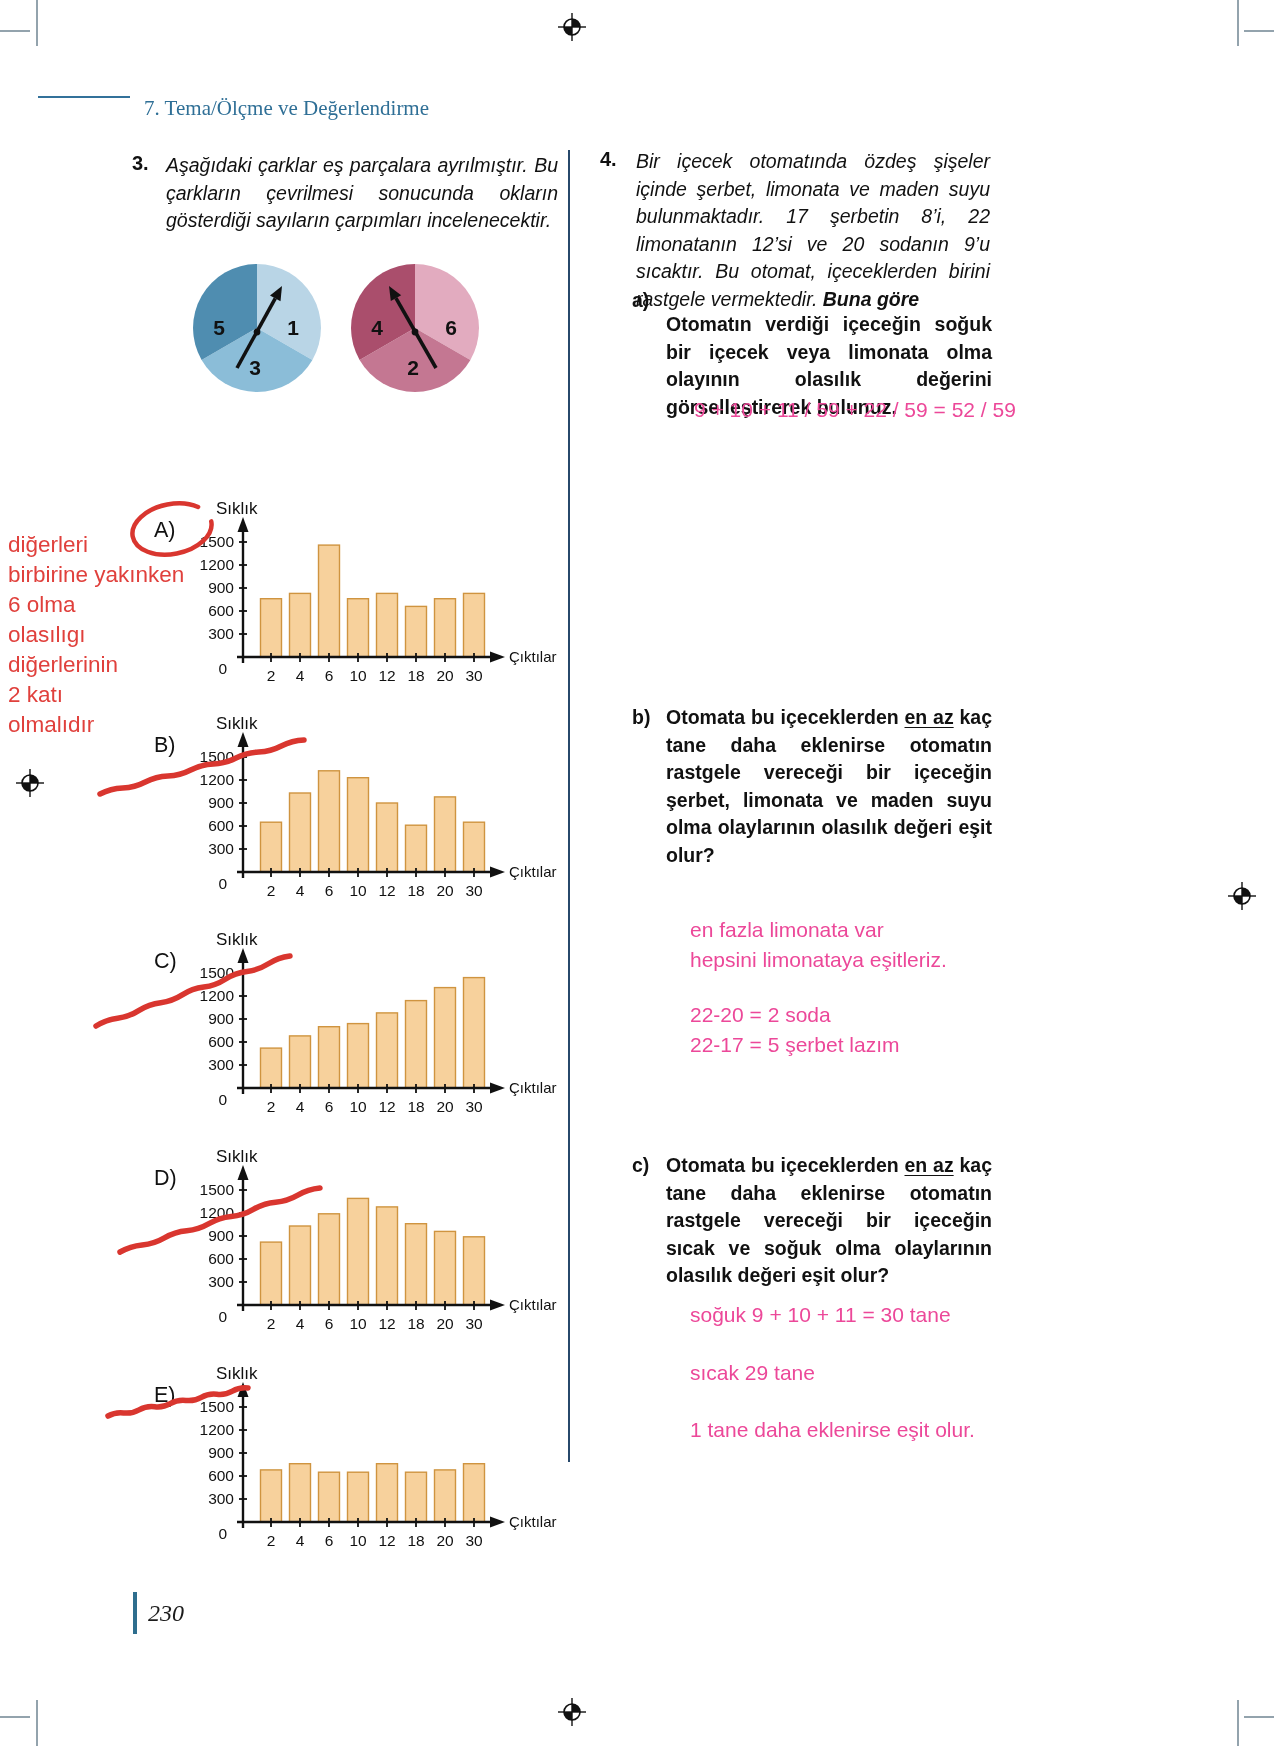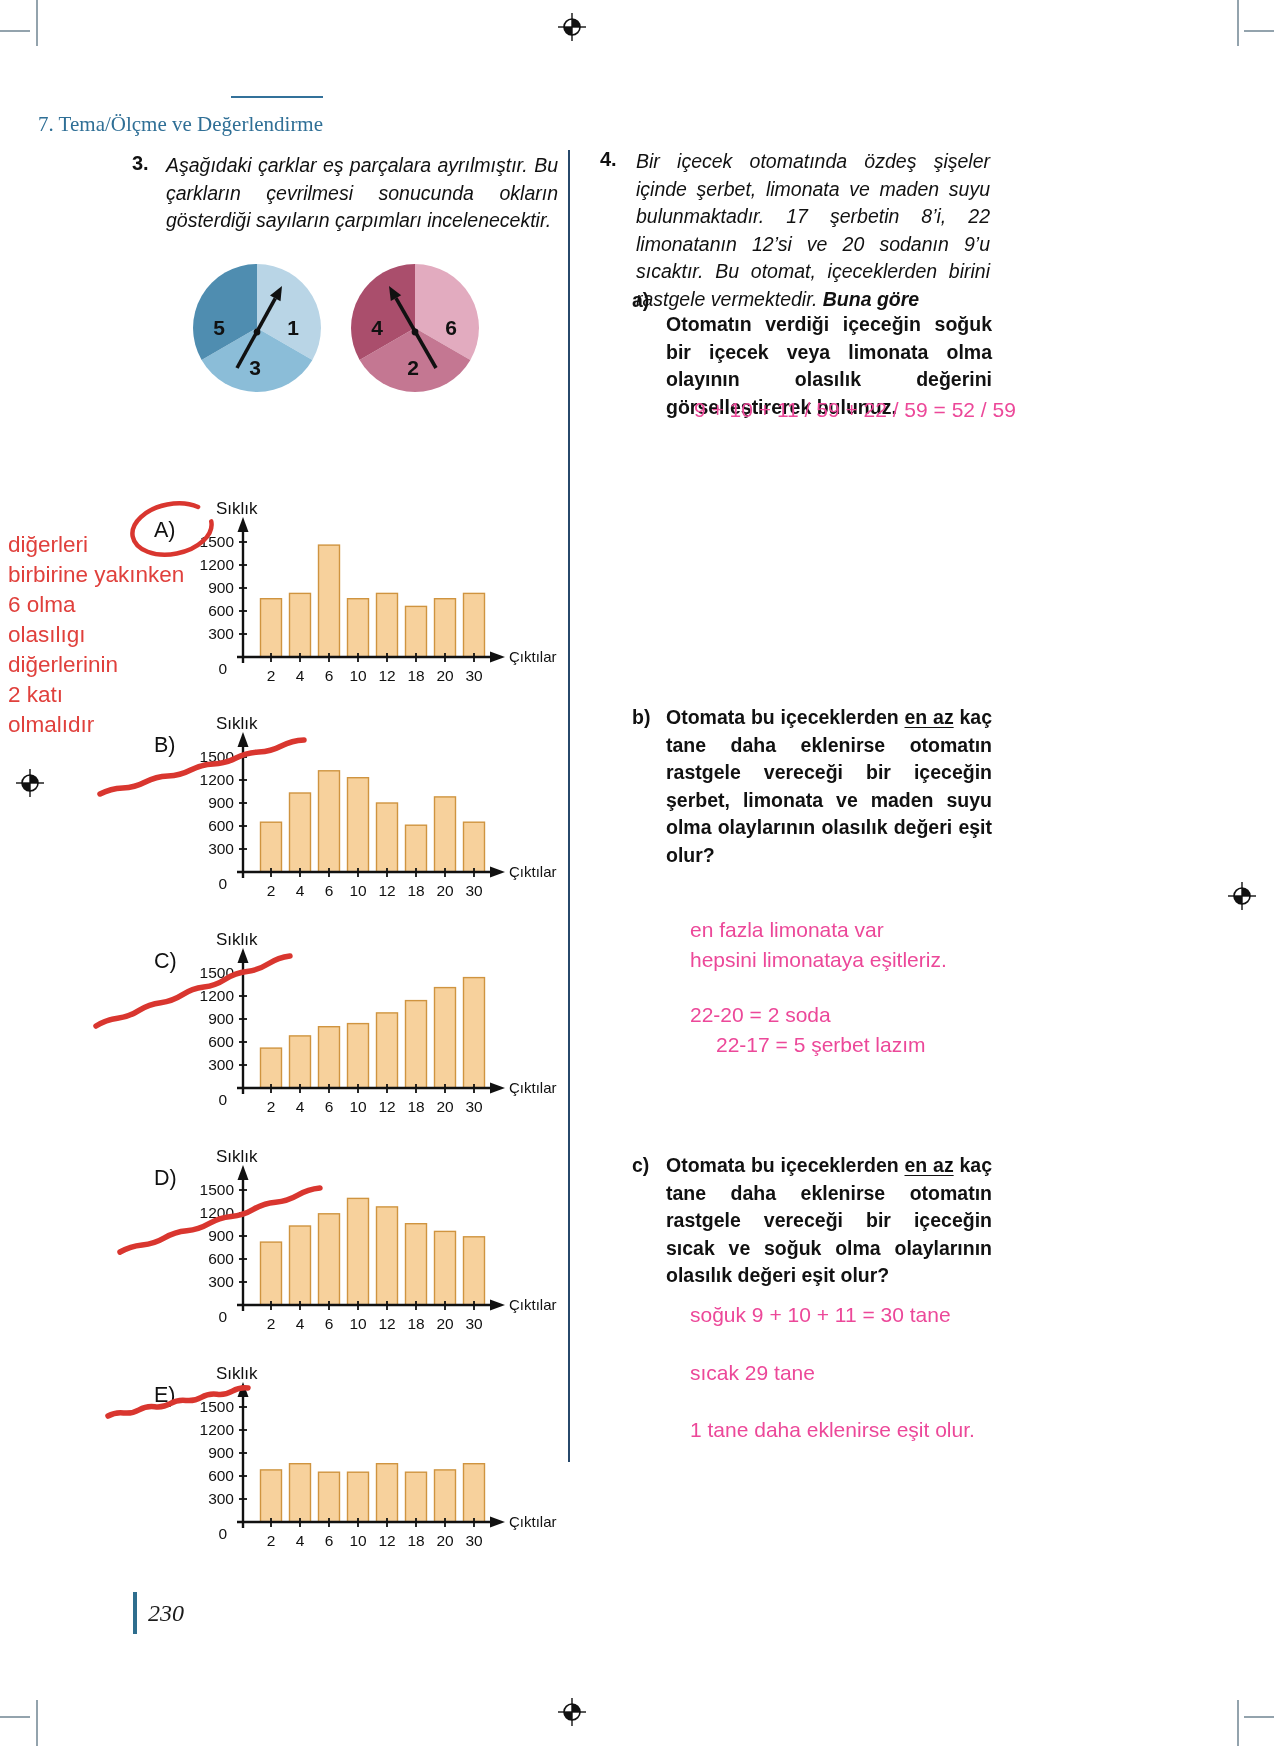--- a/index.html
+++ b/index.html
@@ -5,21 +5,21 @@
   html,body{margin:0;padding:0;background:#e8e8e8;}
   .page{
     position:relative;width:1274px;height:1746px;margin:0 auto;
     background:#ffffff;overflow:hidden;
     font-family:"Liberation Sans",sans-serif;color:#111;
   }
   .abs{position:absolute;}
   
   .crop{position:absolute;background:#93a3ad;}
   
-  .header{position:absolute;left:38px;top:96px;display:flex;align-items:flex-end;gap:14px;flex-direction:column;}
+  .header{position:absolute;left:38px;top:96px;display:flex;align-items:flex-start;gap:14px;}
   .header-rule{display:inline-block;width:92px;height:0;border-top:2px solid #33719a;}
   .header-title{font-family:"Liberation Serif",serif;font-size:21px;color:#2f6f96;}
   
   .qnum{font-weight:bold;font-size:20px;}
   .qtext{font-size:19.5px;line-height:27.5px;text-align:justify;font-style:italic;}
   .qbold{font-weight:bold;font-size:19.5px;line-height:27.5px;text-align:justify;}
   
   .hand{color:#e0403c;font-size:21px;line-height:29px;white-space:nowrap;}
   .hand-big{color:#e0403c;font-size:22.5px;line-height:30px;white-space:nowrap;}
   .red-ans{color:#ec4899;font-size:21px;white-space:nowrap;}
@@ -366,21 +366,21 @@
   <div class="abs qbold" style="left:666px;top:287px;width:326px;margin-top:24px;">Otomatın verdiği içeceğin soğuk bir içecek veya limonata olma olayının olasılık değerini görselleştirerek bulunuz.</div>
   <div class="abs red-ans" style="left:694px;top:398px;">9 + 10 + 11 / 59  + 22 / 59 = 52 / 59</div>
 
   <div class="abs qbold" style="left:632px;top:704px;">b)</div>
   <div class="abs qbold" style="left:666px;top:704px;width:326px;">
     <span>Otomata bu içeceklerden </span><span class="u">en az</span><span> kaç tane daha eklenirse otomatın rastgele vereceği bir içeceğin şerbet, limonata ve maden suyu olma olaylarının olasılık değeri eşit olur?</span>
   </div>
   <div class="abs red-ans" style="left:690px;top:918px;">en fazla limonata var</div>
   <div class="abs red-ans" style="left:690px;top:948px;">hepsini limonataya eşitleriz.</div>
   <div class="abs red-ans" style="left:690px;top:1003px;">22-20 = 2 soda</div>
-  <div class="abs red-ans" style="left:716px;top:1033px;">22-17 = 5 şerbet lazım</div>
+  <div class="abs red-ans" style="left:690px;top:1033px;">22-17 = 5 şerbet lazım</div>
 
   <div class="abs qbold" style="left:632px;top:1152px;">c)</div>
   <div class="abs qbold" style="left:666px;top:1152px;width:326px;">
     <span>Otomata bu içeceklerden </span><span class="u">en az</span><span> kaç tane daha eklenirse otomatın rastgele vereceği bir içeceğin sıcak ve soğuk olma olaylarının olasılık değeri eşit olur?</span>
   </div>
   <div class="abs red-ans" style="left:690px;top:1303px;">soğuk 9 + 10 + 11  = 30 tane</div>
   <div class="abs red-ans" style="left:690px;top:1361px;">sıcak 29 tane</div>
   <div class="abs red-ans" style="left:690px;top:1418px;">1 tane daha eklenirse eşit olur.</div>
 
   <div class="pagenum-bar"></div>

